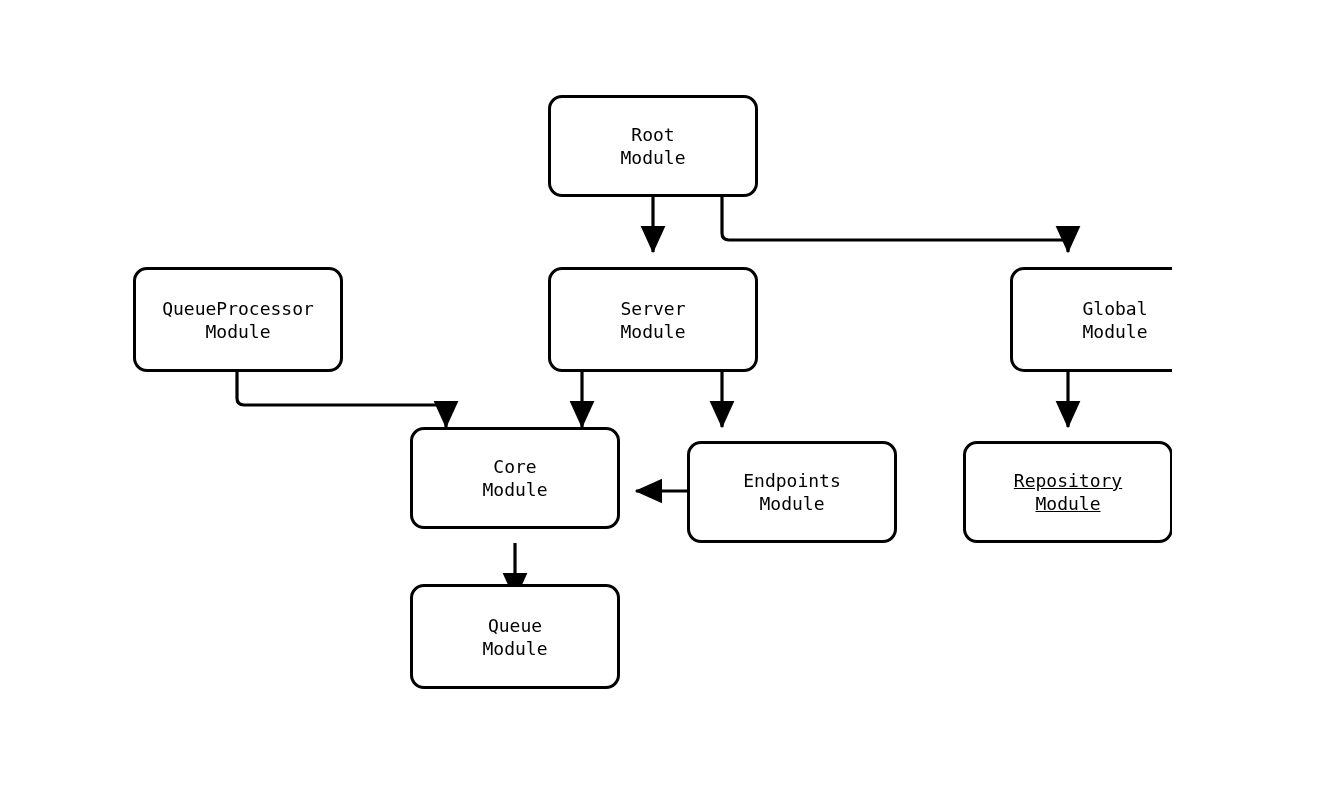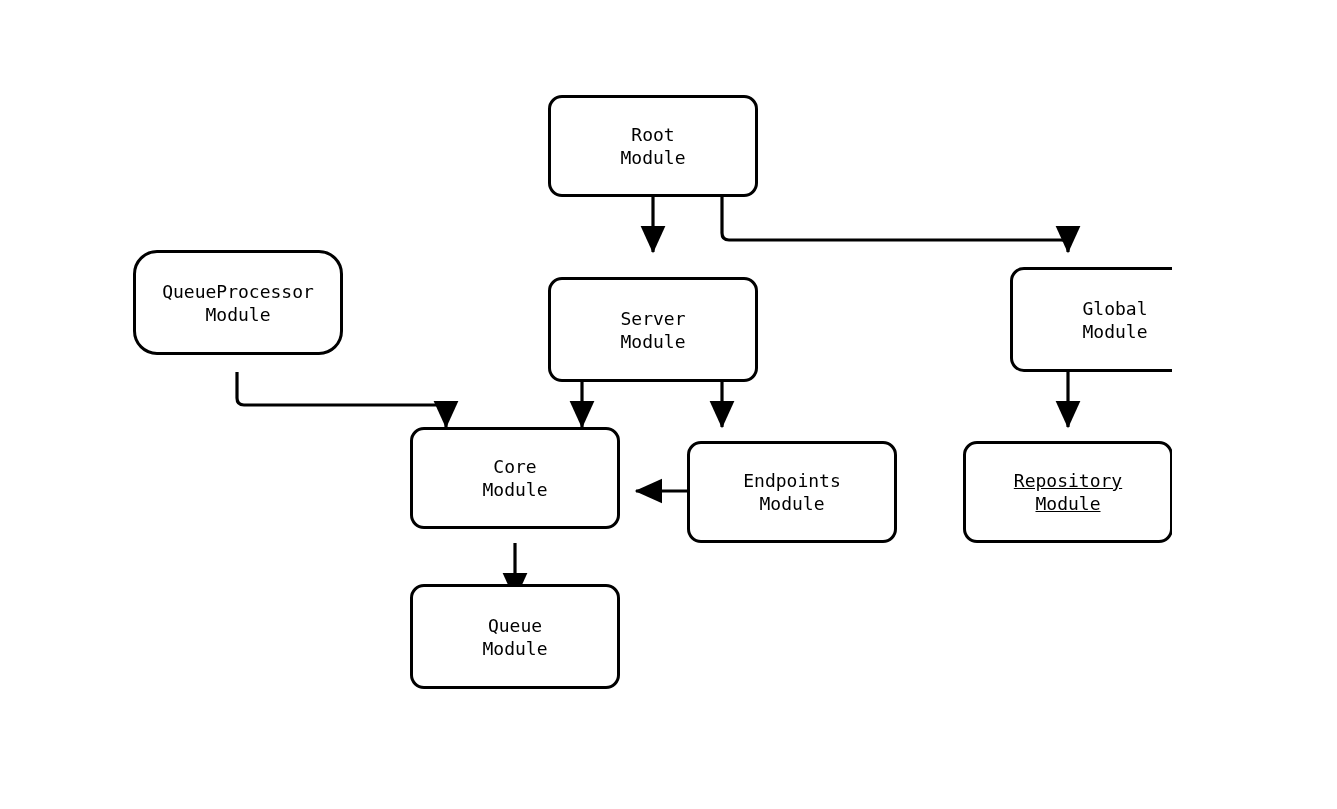--- a/index.html
+++ b/index.html
@@ -73,26 +73,26 @@
     <path d="M 1068,372 L 1068,427" fill="none" stroke="#000000" stroke-width="3.2" marker-end="url(#arrowhead)"></path>
 
     <path d="M 515,543 L 515,599" fill="none" stroke="#000000" stroke-width="3.2" marker-end="url(#arrowhead)"></path>
   </svg>
 
   <div class="node" style="left:548px; top:95px; width:210px; height:102px;">
     <div class="node-label">Root</div>
     <div class="node-label">Module</div>
   </div>
 
-  <div class="node" style="left:133px; top:250px; width:210px; height:105px;border-radius:24px;">
+  <div class="node" style="left:133px; top:267px; width:210px; height:105px;">
     <div class="node-label">QueueProcessor</div>
     <div class="node-label">Module</div>
   </div>
 
-  <div class="node" style="left:548px; top:277px; width:210px; height:105px;">
+  <div class="node" style="left:548px; top:267px; width:210px; height:105px;">
     <div class="node-label">Server</div>
     <div class="node-label">Module</div>
   </div>
 
   <div class="node" style="left:1010px; top:267px; width:210px; height:105px;">
     <div class="node-label">Global</div>
     <div class="node-label">Module</div>
   </div>
 
   <div class="node" style="left:410px; top:427px; width:210px; height:102px;">

